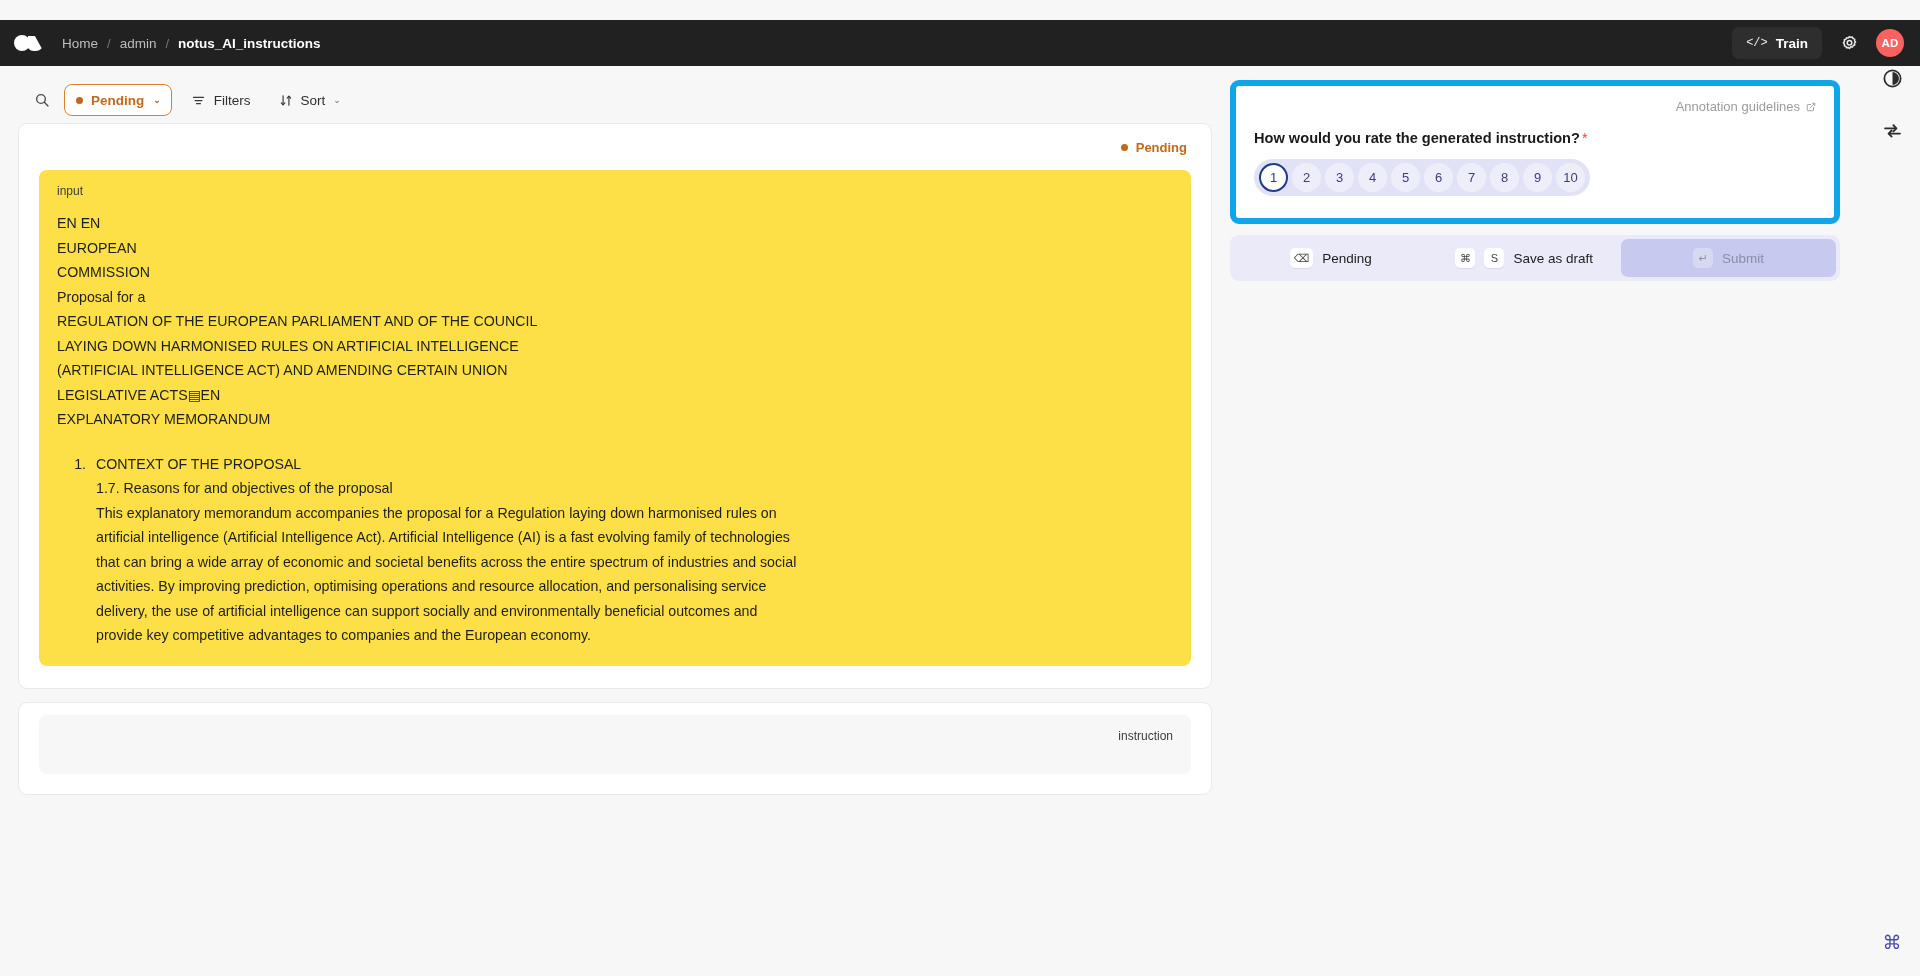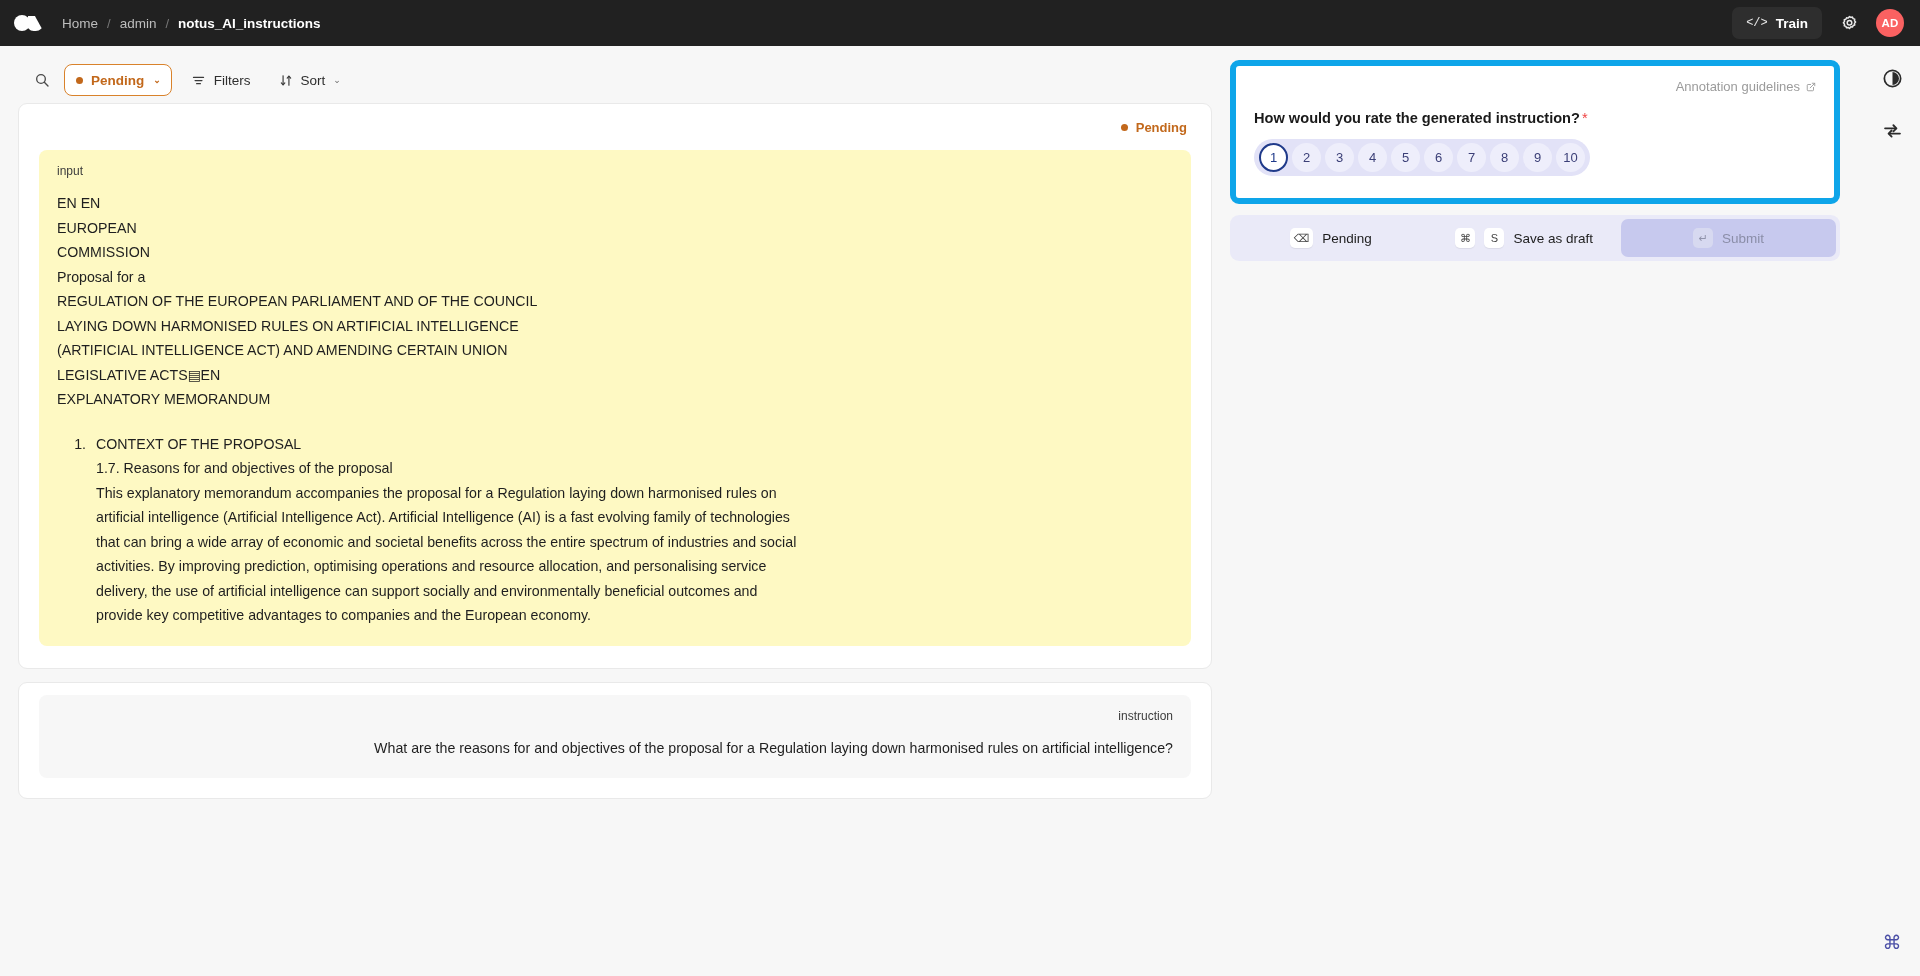--- a/index.html
+++ b/index.html
@@ -13,20 +13,21 @@
   }
 
   
   .topbar {
     height: 46px;
     background: #212121;
     display: flex;
     align-items: center;
     padding: 0 16px 0 14px;
     position: relative;
+    margin-top: 20px;
   }
   .logo {
     width: 34px; height: 20px;
     position: relative;
     margin-right: 14px;
     flex: none;
   }
   .logo-dot {
     position: absolute;
     left: 0; top: 2px;
@@ -200,21 +201,21 @@
     display: flex;
     align-items: center;
     gap: 8px;
     color: #c2681b;
     font-size: 13px;
     font-weight: bold;
   }
 
   .field-block {
     margin: 0 20px 0 20px;
-    background: #fef9c3;
+    background: #fde047;
     border-radius: 8px;
     padding: 14px 18px 18px 18px;
   }
   .field-label {
     font-size: 12px;
     color: #3d3d3d;
     margin-bottom: 13px;
   }
   .field-text {
     font-size: 14.2px;
@@ -500,21 +501,20 @@
             <div class="sub-line">1.7. Reasons for and objectives of the proposal</div>
             <div class="body-para">This explanatory memorandum accompanies the proposal for a Regulation laying down harmonised rules on artificial intelligence (Artificial Intelligence Act). Artificial Intelligence (AI) is a fast evolving family of technologies that can bring a wide array of economic and societal benefits across the entire spectrum of industries and social activities. By improving prediction, optimising operations and resource allocation, and personalising service delivery, the use of artificial intelligence can support socially and environmentally beneficial outcomes and provide key competitive advantages to companies and the European economy.</div>
           </li>
         </ol>
       </div>
     </div>
 
     <div class="instruction-card">
       <div class="instruction-inner">
         <div class="field-label">instruction</div>
-        <div class="field-text">What are the reasons for and objectives of the proposal for a Regulation laying down harmonised rules on artificial intelligence?</div>
       </div>
     </div>
   </div>
 
   <div class="right-pane">
 
     <div class="q-card">
       <div class="guidelines-row">
         <span class="guidelines-link">Annotation guidelines</span>
         <svg width="10" height="10" viewBox="0 0 24 24" fill="none" stroke="#9b9b9b" stroke-width="2.2" stroke-linecap="round" stroke-linejoin="round">

